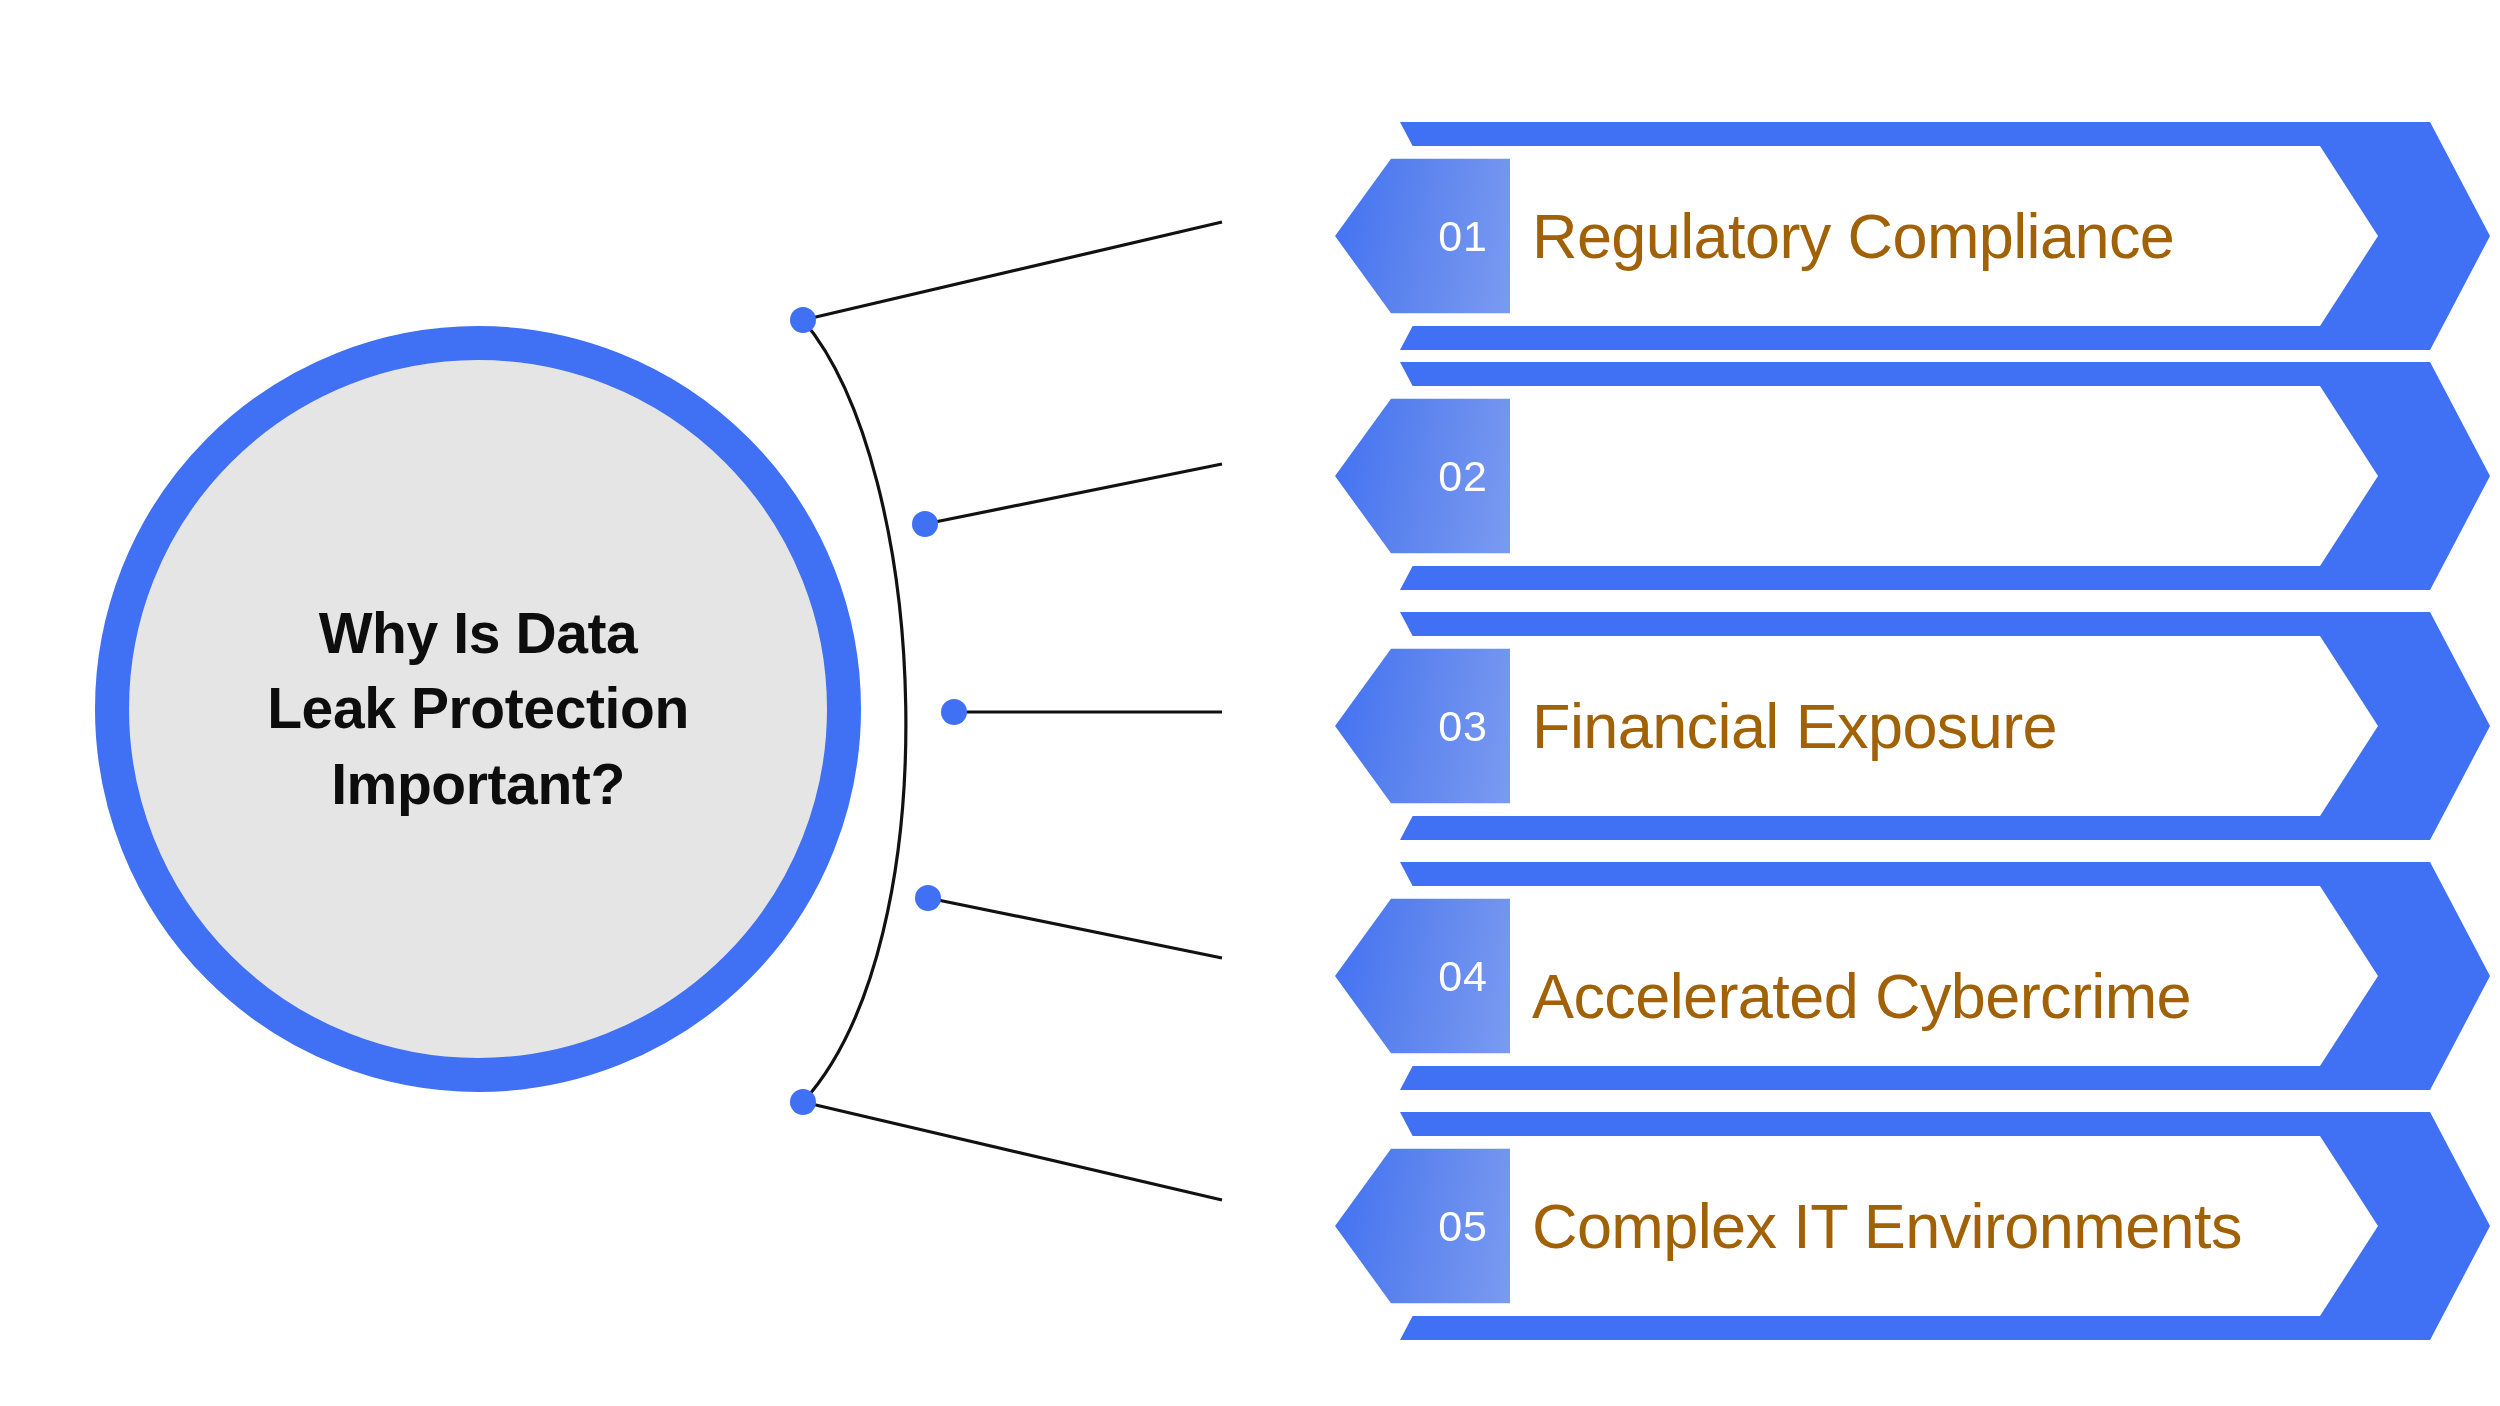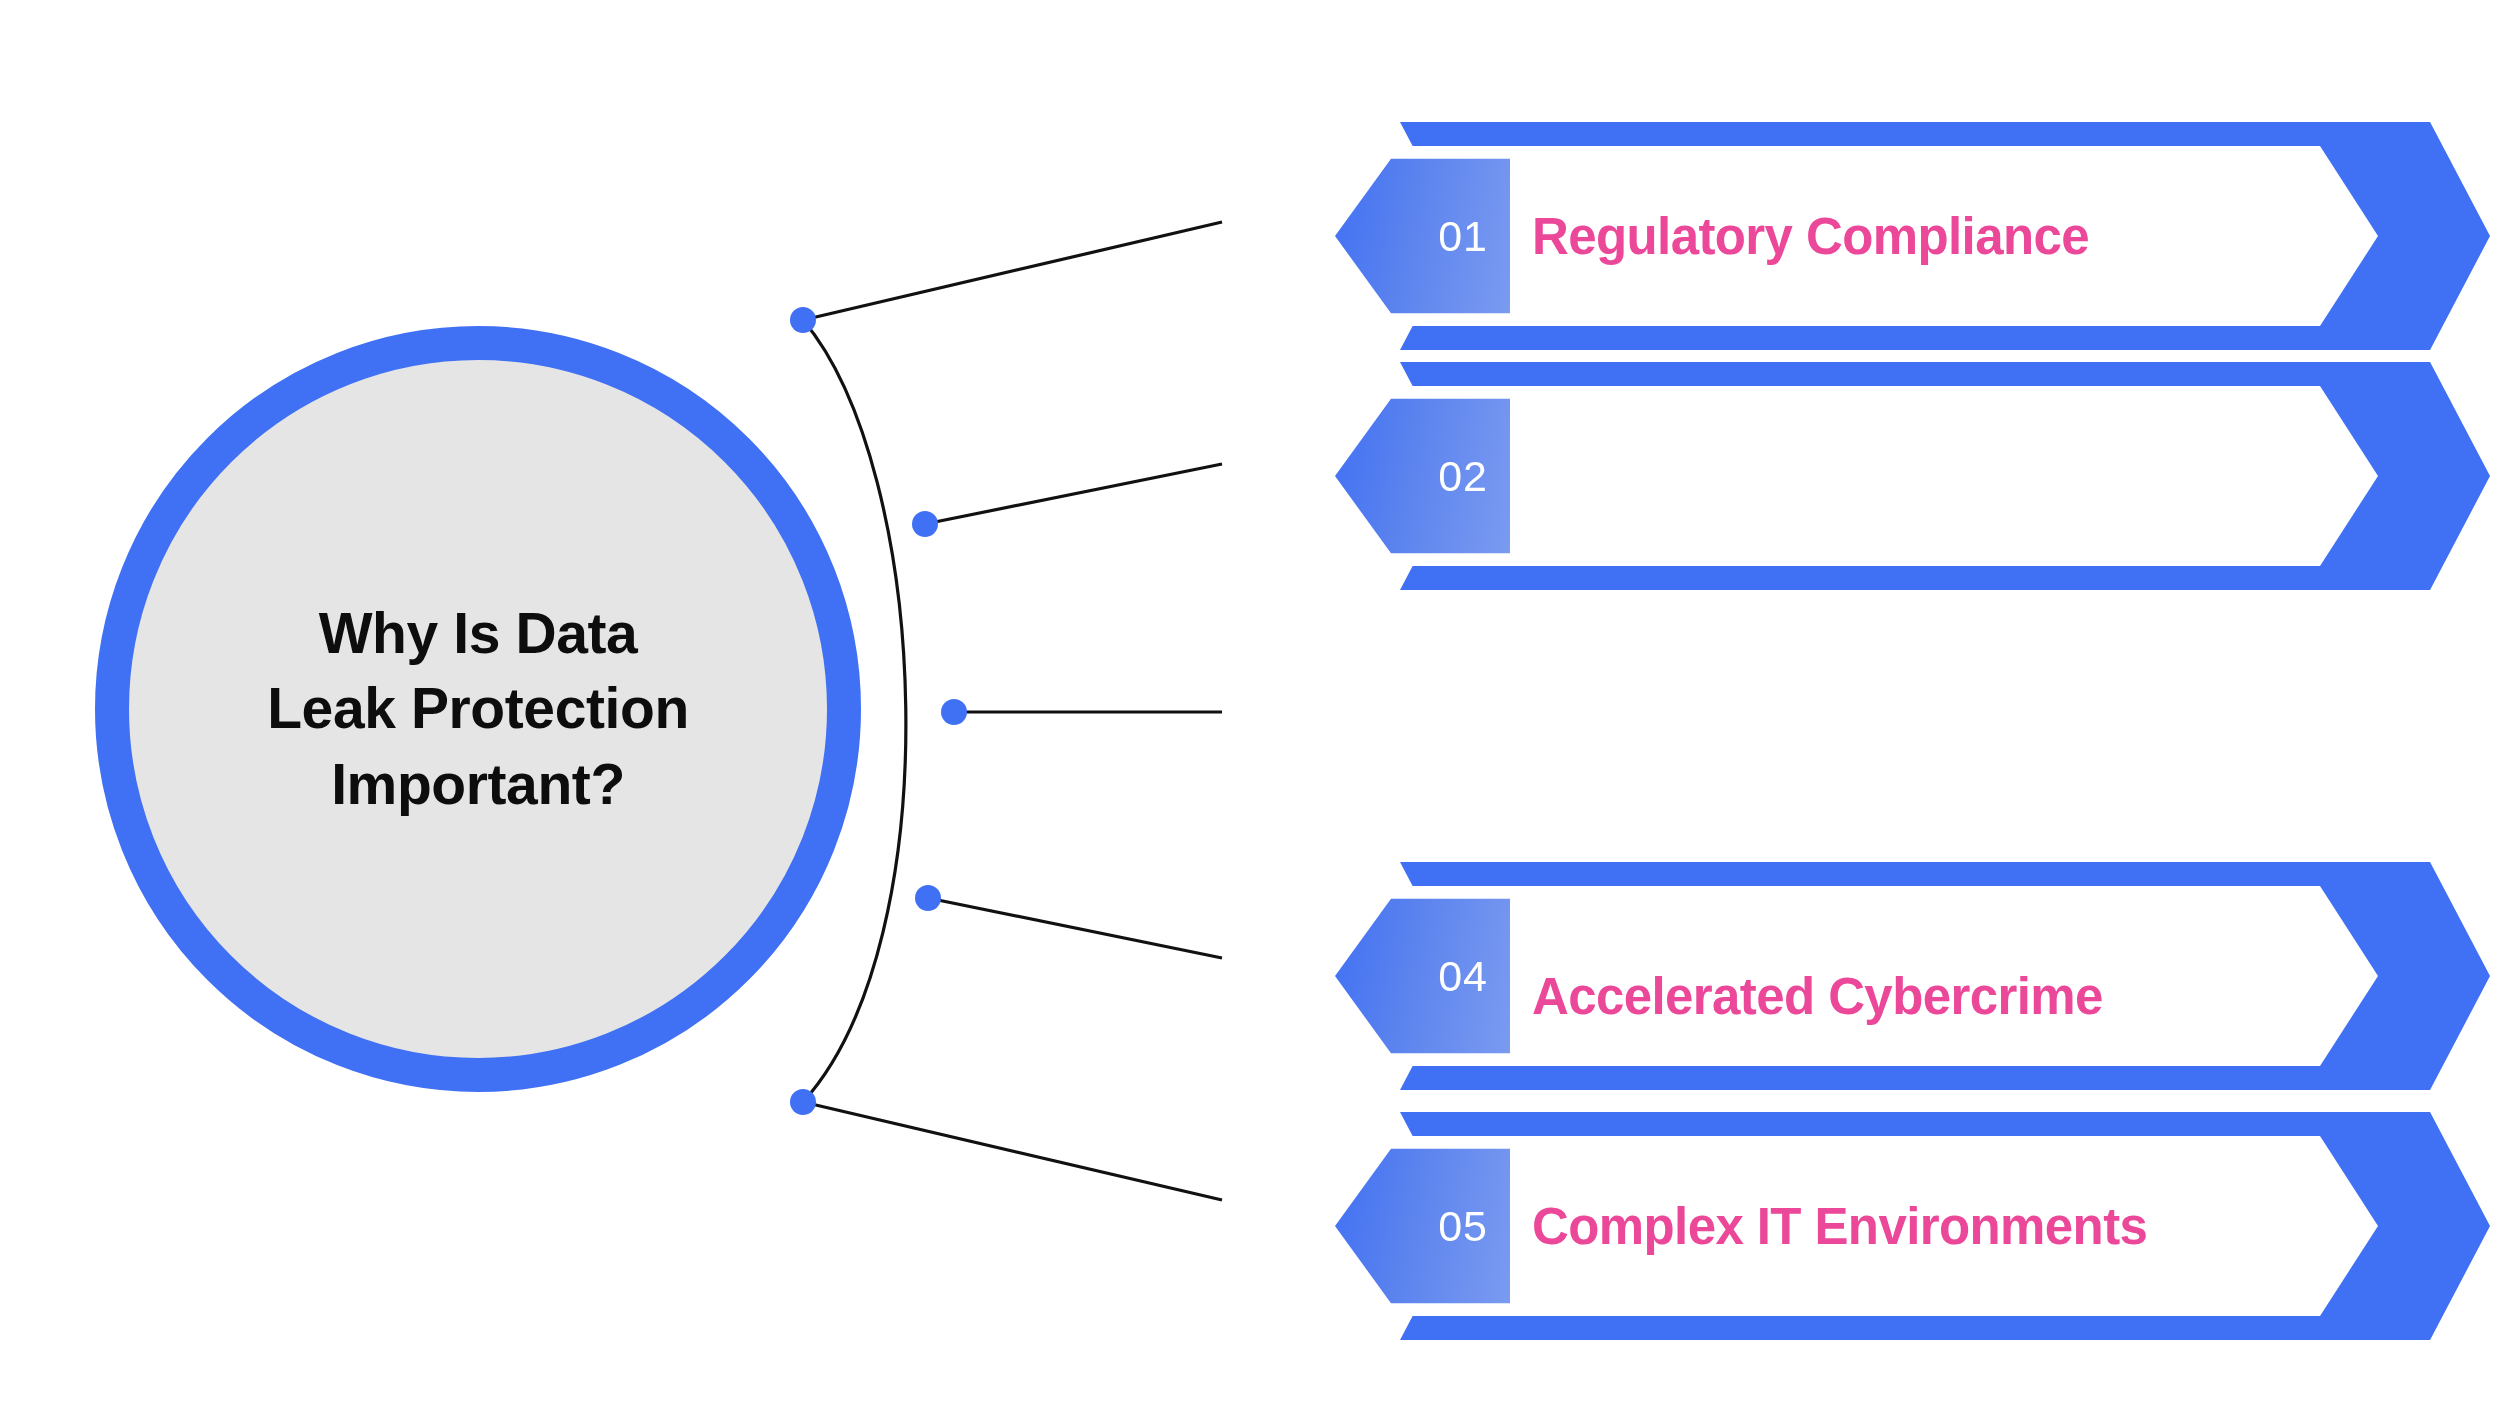--- a/index.html
+++ b/index.html
@@ -101,23 +101,23 @@
     color: #ffffff;
     font-size: 43px;
     font-weight: normal;
     letter-spacing: 1px;
   }
   .banner-label {
     position: absolute;
     left: 332px;
     display: flex;
     align-items: center;
-    color: #ec4899;
-    font-size: 51px;
-    font-weight: bold;
+    color: #a16207;
+    font-size: 63px;
+    font-weight: normal;
     letter-spacing: -0.6px;
     white-space: nowrap;
   }
 </style>
 </head>
 <body>
 
 <div id="canvas">
 
   <div id="hub">
@@ -157,20 +157,28 @@
   </div>
 
   <div class="banner" style="top:362px;height:228px">
     <div class="banner-outer" style="height:228px"></div>
     <div class="banner-white" style="top:24px;height:180px"></div>
     <div class="banner-num" style="top:30px;height:168px">
       <span>02</span>
     </div>
   </div>
 
+  <div class="banner" style="top:612px;height:228px">
+    <div class="banner-outer" style="height:228px"></div>
+    <div class="banner-white" style="top:24px;height:180px"></div>
+    <div class="banner-num" style="top:30px;height:168px">
+      <span>03</span>
+    </div>
+    <div class="banner-label" style="top:24px;height:180px">Financial Exposure</div>
+  </div>
 
   <div class="banner" style="top:862px;height:228px">
     <div class="banner-outer" style="height:228px"></div>
     <div class="banner-white" style="top:24px;height:180px"></div>
     <div class="banner-num" style="top:30px;height:168px">
       <span>04</span>
     </div>
     <div class="banner-label" style="top:24px;height:220px">Accelerated Cybercrime</div>
   </div>
 

